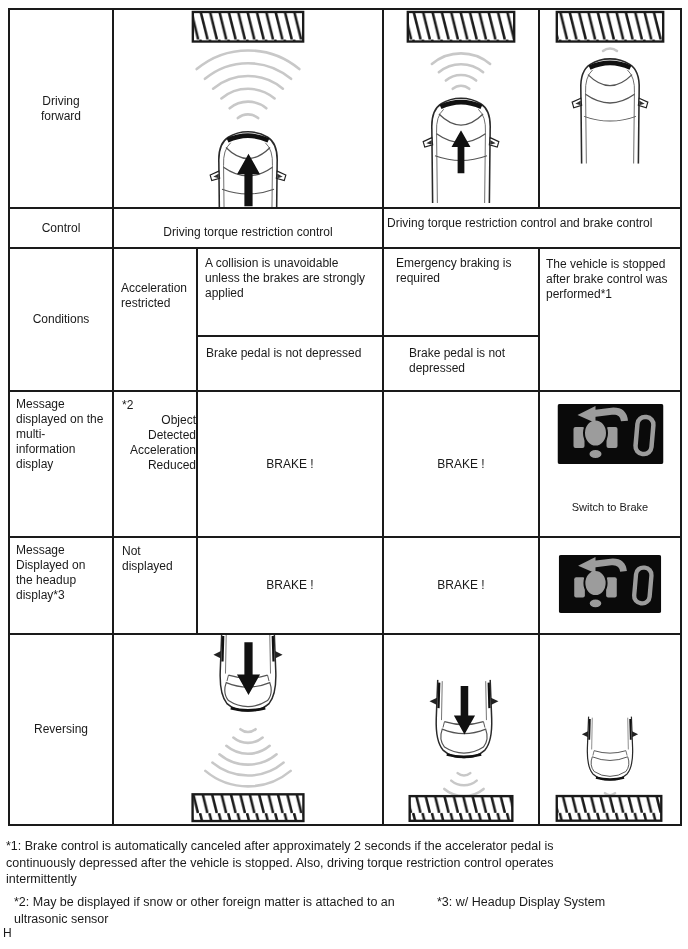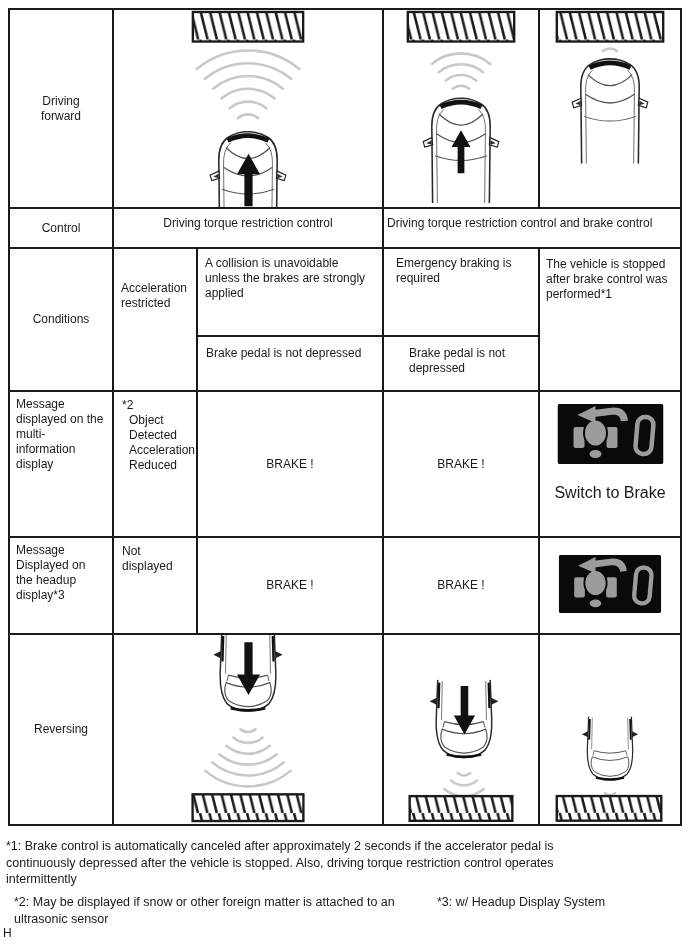--- a/index.html
+++ b/index.html
@@ -25,34 +25,34 @@
     padding:0;
     overflow:hidden;
   }
   .pre { white-space:pre-line; }
 
   
   td.lbl { vertical-align:middle; text-align:center; }
   td.lbl-top { vertical-align:top; text-align:left; padding:5px 2px 2px 6px;margin-top:40px; }
 
   
-  td.ctrl-ab { text-align:center; vertical-align:top; padding-top:7px; }
+  td.ctrl-ab { text-align:center; vertical-align:top; padding-top:16px; }
   td.ctrl-cd { text-align:left; vertical-align:top; padding:7px 1px 0 3px; }
   td.cond-a  { padding:32px 0 4px 7px; }
   td.cond-b-top { padding:7px 4px 4px 7px; }
   td.cond-b-bot { padding:9px 4px 4px 8px; }
   td.cond-c-top { padding:7px 4px 4px 12px; }
   td.cond-c-bot { padding:9px 4px 4px 25px; }
   td.cond-d  { padding:8px 2px 4px 6px; }
   td.mid-a   { padding:6px 0 2px 8px; }
-  .ind { padding-left:7px; }
+  .ind { padding-left:7px;text-align:right; }
   td.brake   { text-align:center; vertical-align:middle; }
   td.icon-cell-top { text-align:center; vertical-align:top; padding-top:12px; }
   td.icon-cell-mid { text-align:center; vertical-align:middle; }
-  .caption { margin-top:15px; font-size:16px; }
+  .caption { margin-top:33px; font-size:11px; }
 
   
   td.img { padding:0; vertical-align:top; }
   td.img svg { display:block; margin:0 auto; }
 
   
   .fn { position:absolute; font-size:12.5px; line-height:1.32; }
   .fn1 { left:6px; top:838px; width:600px; }
   .fn2 { left:14px; top:894px; width:408px; }
   .fn3 { left:437px; top:894px; width:220px; }

